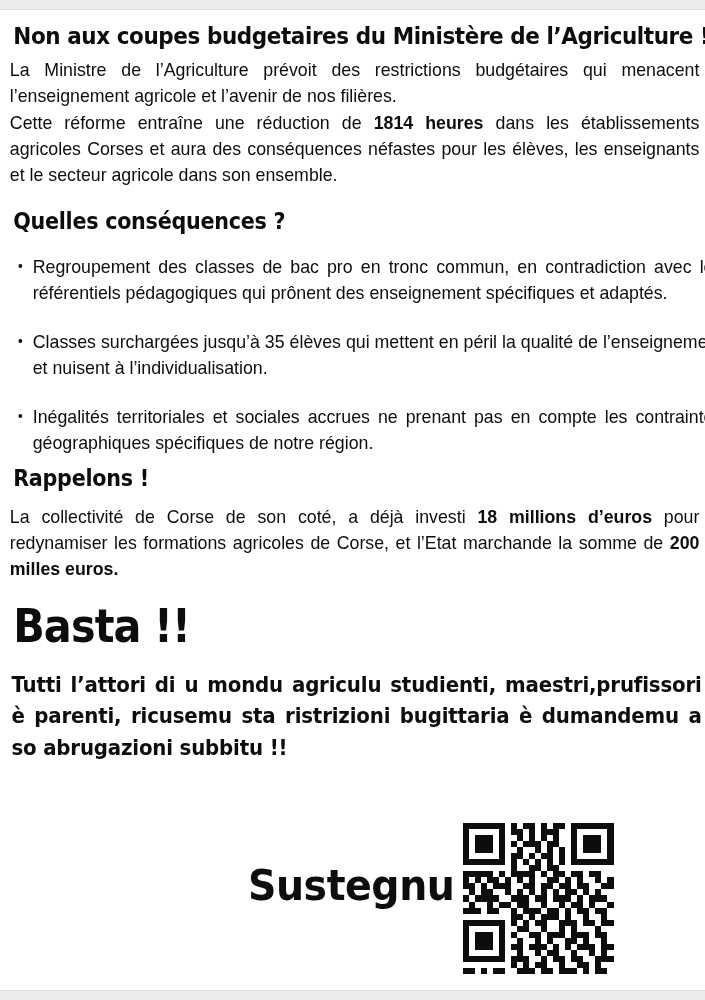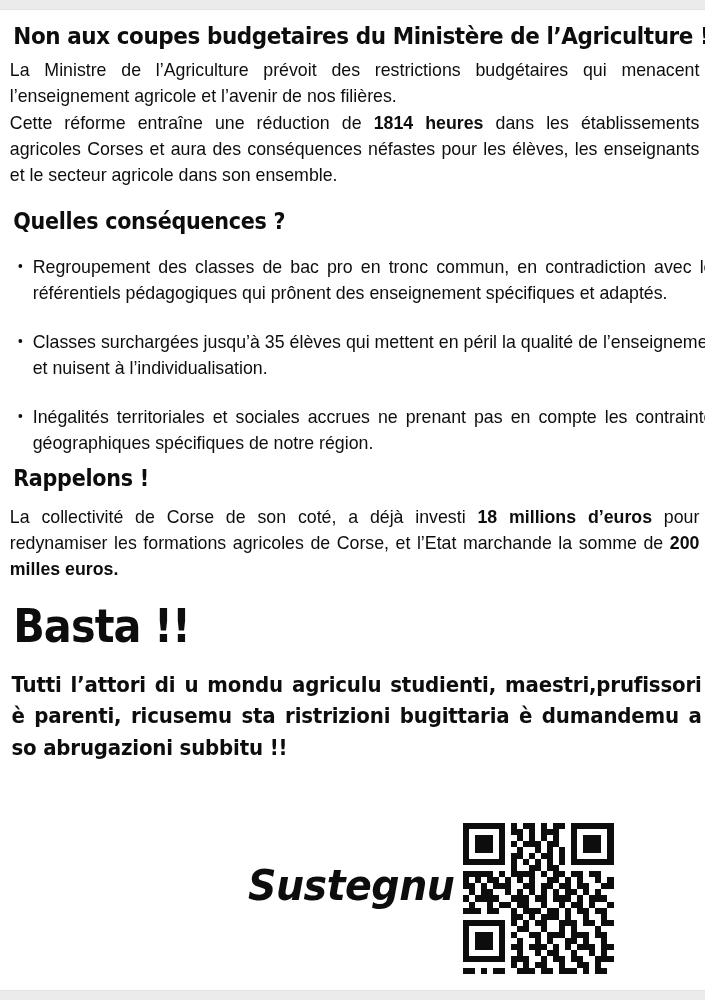--- a/index.html
+++ b/index.html
@@ -144,21 +144,20 @@
   .sp-d { height: 12px; }
   .sp-e { height: 20px; }
 
   
   .footer {
     position: absolute;
     left: 0;
     bottom: 12px;
     width: 705px;
     height: 165px;
-    font-style: italic;
   }
   .sustegnu {
     position: absolute;
     left: 248px;
     top: 42px;
     font-family: "DejaVu Sans", sans-serif;
     font-weight: bold;
     font-size: 42px;
     line-height: 1;
     letter-spacing: -0.5px;

